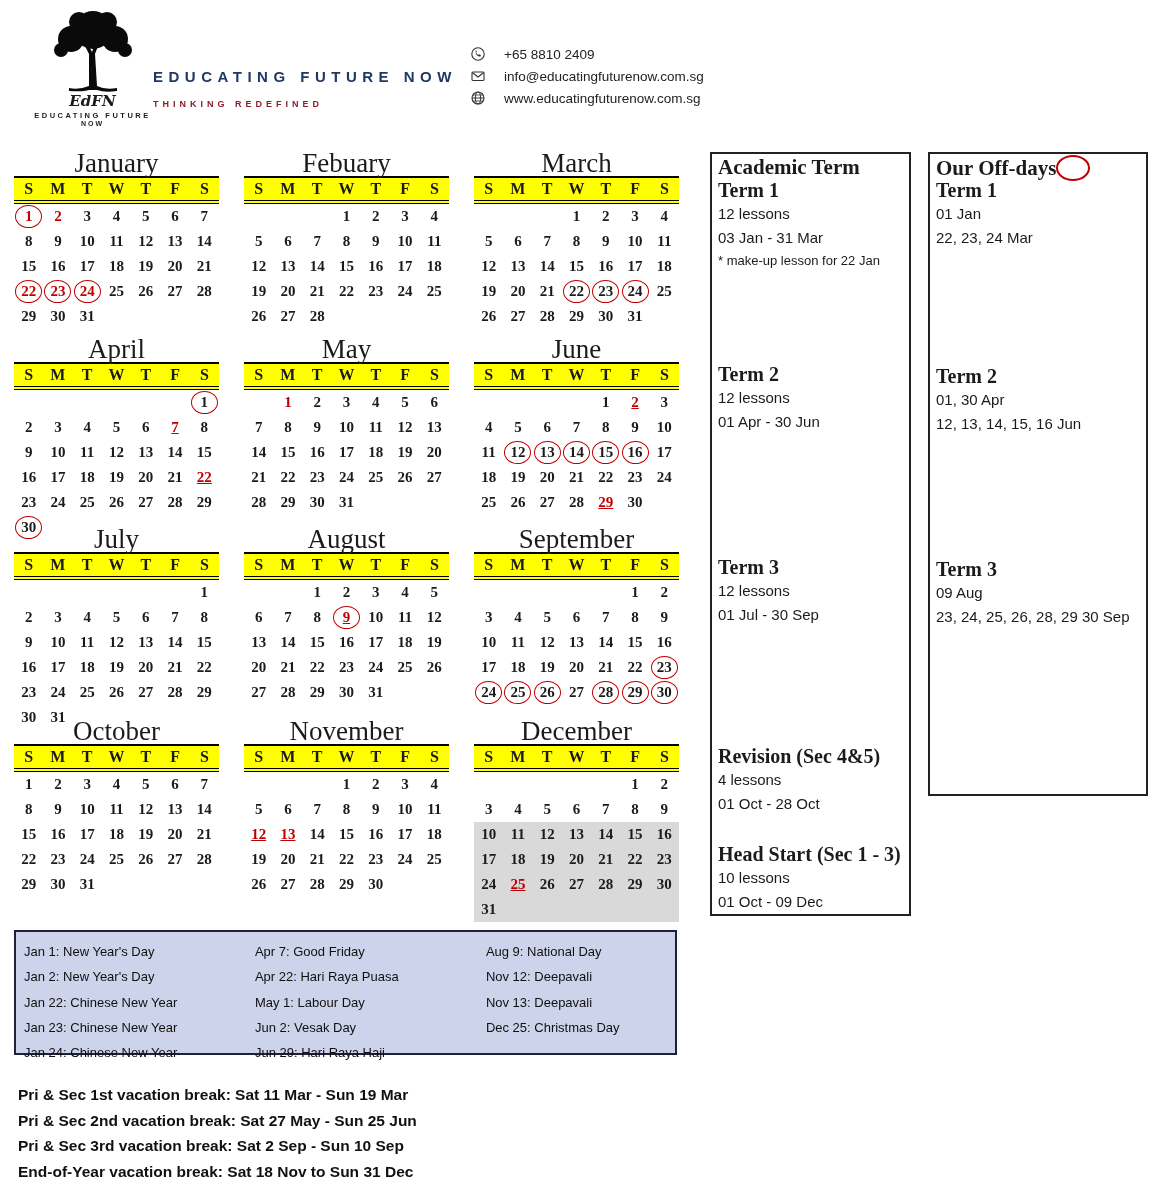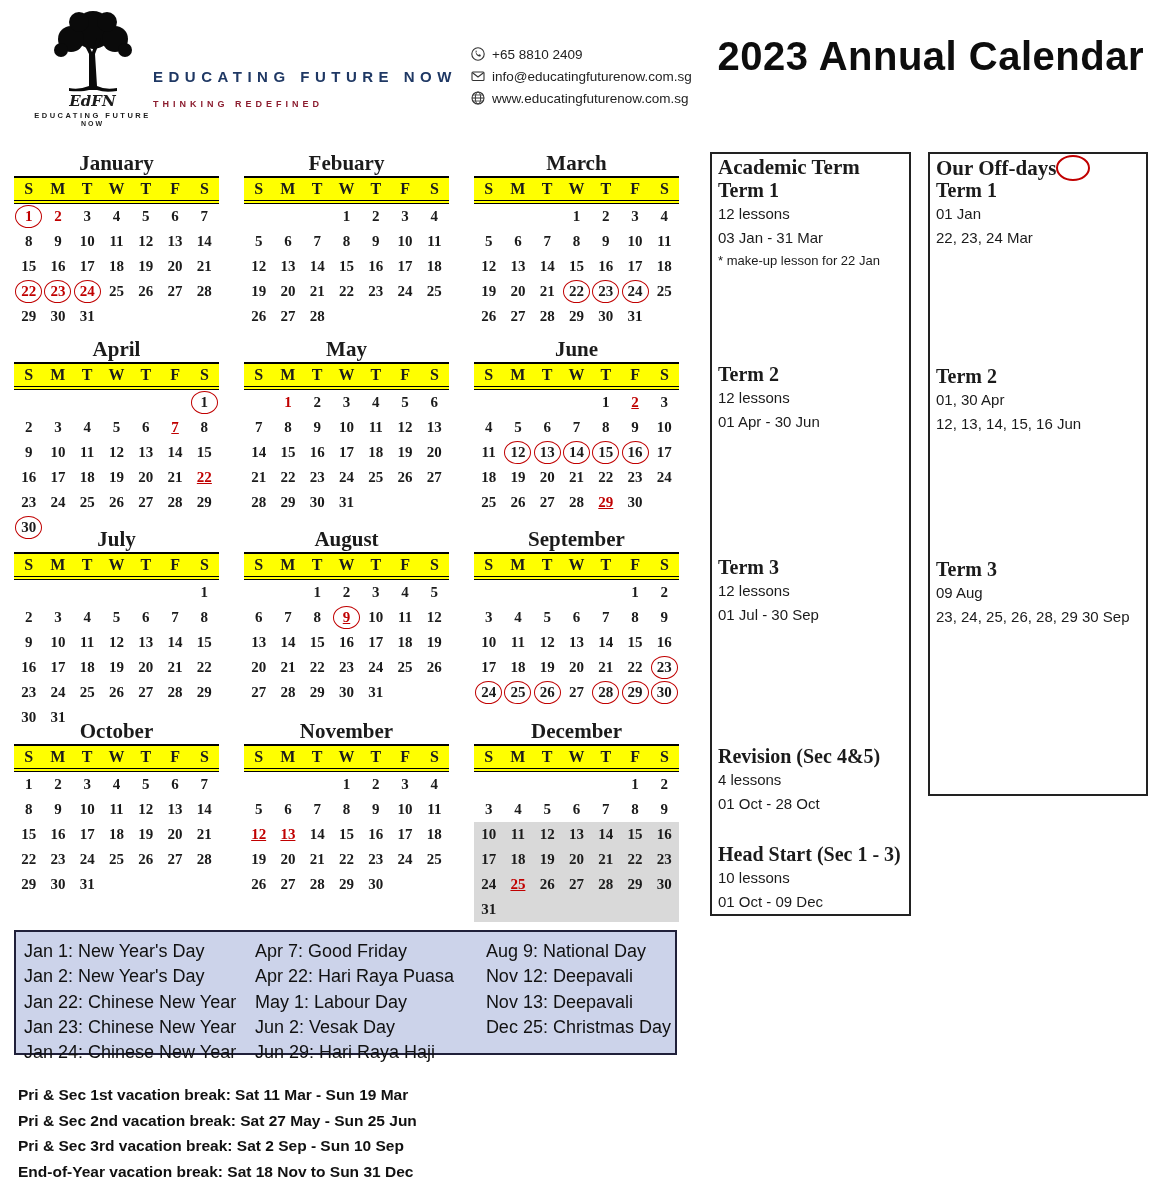--- a/index.html
+++ b/index.html
@@ -9,31 +9,31 @@
   
   .logo{position:absolute;left:30px;top:6px;width:125px;text-align:center;}
   .logo svg{display:block;margin:0 auto;}
   .logo-script{font-family:"DejaVu Serif",serif;font-style:italic;font-weight:bold;font-size:15px;margin-top:-6px;}
   .logo-cap1{font-size:7.5px;letter-spacing:2.5px;font-weight:bold;margin-top:1px;}
   .logo-cap2{font-size:7px;letter-spacing:2px;font-weight:bold;}
   .brand{position:absolute;left:153px;top:56px;margin-top:12px;}
   .brand-name{font-size:15px;font-weight:bold;letter-spacing:5.5px;color:#1F3864;}
   .brand-tagline{font-size:9px;font-weight:bold;letter-spacing:4px;color:#8C1D2F;margin-top:14px;}
   .contact{position:absolute;left:471px;top:43px;font-size:13.5px;color:#222;}
-  .contact-row{display:flex;align-items:center;height:22px;}
+  .contact-row{display:flex;align-items:center;height:22px;gap:12px;}
   .contact-row svg{margin-right:7px;flex:0 0 auto;}
   .page-title{position:absolute;right:16px;top:34px;margin:0;font-size:40px;font-weight:800;
               color:#0d0d0d;font-family:"Liberation Sans",sans-serif;letter-spacing:0.5px;}
 
   
   .months-grid{position:absolute;left:14px;top:150px;width:668px;display:grid;
                grid-template-columns:205px 205px 205px;column-gap:25px;
                grid-template-rows:186px 190px 192px auto;align-items:start;}
   .month{width:205px;font-family:"Liberation Serif",serif;}
-  .month-title{text-align:center;font-size:21px;font-weight:bold;height:26px;line-height:26px;}
+  .month-title{text-align:center;font-size:27px;font-weight:normal;height:26px;line-height:26px;}
   .dow-row{display:grid;grid-template-columns:repeat(7,1fr);background:#FFFF00;
            border-top:2px solid #000;border-bottom:4px double #000;height:22px;}
   .dow{display:flex;align-items:center;justify-content:center;font-size:16px;font-weight:bold;}
   .week-row{display:grid;grid-template-columns:repeat(7,1fr);height:25px;}
   .week-row.gray{background:#D9D9D9;}
   .cell{display:flex;align-items:center;justify-content:center;}
   .day{display:inline-flex;align-items:center;justify-content:center;width:25px;height:21px;
        font-size:15px;font-weight:600;color:#1b1b1b;}
   .day.red{color:#C00000;font-weight:bold;}
   .day.underline{text-decoration:underline;}
@@ -51,21 +51,21 @@
   .sec-h{font-family:"Liberation Serif",serif;font-weight:bold;font-size:20px;line-height:24px;}
   .sec-line{font-size:15px;line-height:24px;}
   .sec-note{font-size:13px;line-height:22px;}
   .at-s1{top:24px;} .at-s2{top:208px;} .at-s3{top:401px;} .at-s4{top:590px;} .at-s5{top:688px;}
   .od-s1{top:24px;} .od-s2{top:210px;} .od-s3{top:403px;} .od-s4{top:586px;}
 
   
   .legend{position:absolute;left:14px;top:930px;width:663px;height:125px;background:#CCD3EA;
           border:2px solid #20203a;display:flex;padding:7px 0 0 8px;box-sizing:border-box;}
   .legend ul{list-style:none;margin:0;padding:0;}
-  .legend li{font-size:18px;line-height:25.3px;color:#111;}
+  .legend li{font-size:13px;line-height:25.3px;color:#111;}
   .legend-col1{width:232px;} .legend-col2{width:232px;} .legend-col3{width:190px;}
 
   
   .vacation{position:absolute;left:18px;top:1082px;}
   .vacation div{font-size:15.5px;font-weight:bold;line-height:25.5px;color:#111;}
 </style>
 </head>
 <body>
 
 <div class="page">
@@ -114,21 +114,20 @@
         <circle cx="7" cy="7" r="6" fill="none" stroke="#333" stroke-width="1.1"></circle>
         <ellipse cx="7" cy="7" rx="2.7" ry="6" fill="none" stroke="#333" stroke-width="1"></ellipse>
         <line x1="1" y1="7" x2="13" y2="7" stroke="#333" stroke-width="1"></line>
         <line x1="2" y1="4" x2="12" y2="4" stroke="#333" stroke-width="0.8"></line>
         <line x1="2" y1="10" x2="12" y2="10" stroke="#333" stroke-width="0.8"></line>
       </svg>
       <span>www.educatingfuturenow.com.sg</span>
     </div>
   </div>
 
-  <h1 class="page-title">2023 Annual Calendar</h1>
 
   <div class="months-grid" id="months-grid">
       <div class="month">
         <div class="month-title">January</div>
         <div class="dow-row">
           <span class="dow">S</span>
           <span class="dow">M</span>
           <span class="dow">T</span>
           <span class="dow">W</span>
           <span class="dow">T</span>

